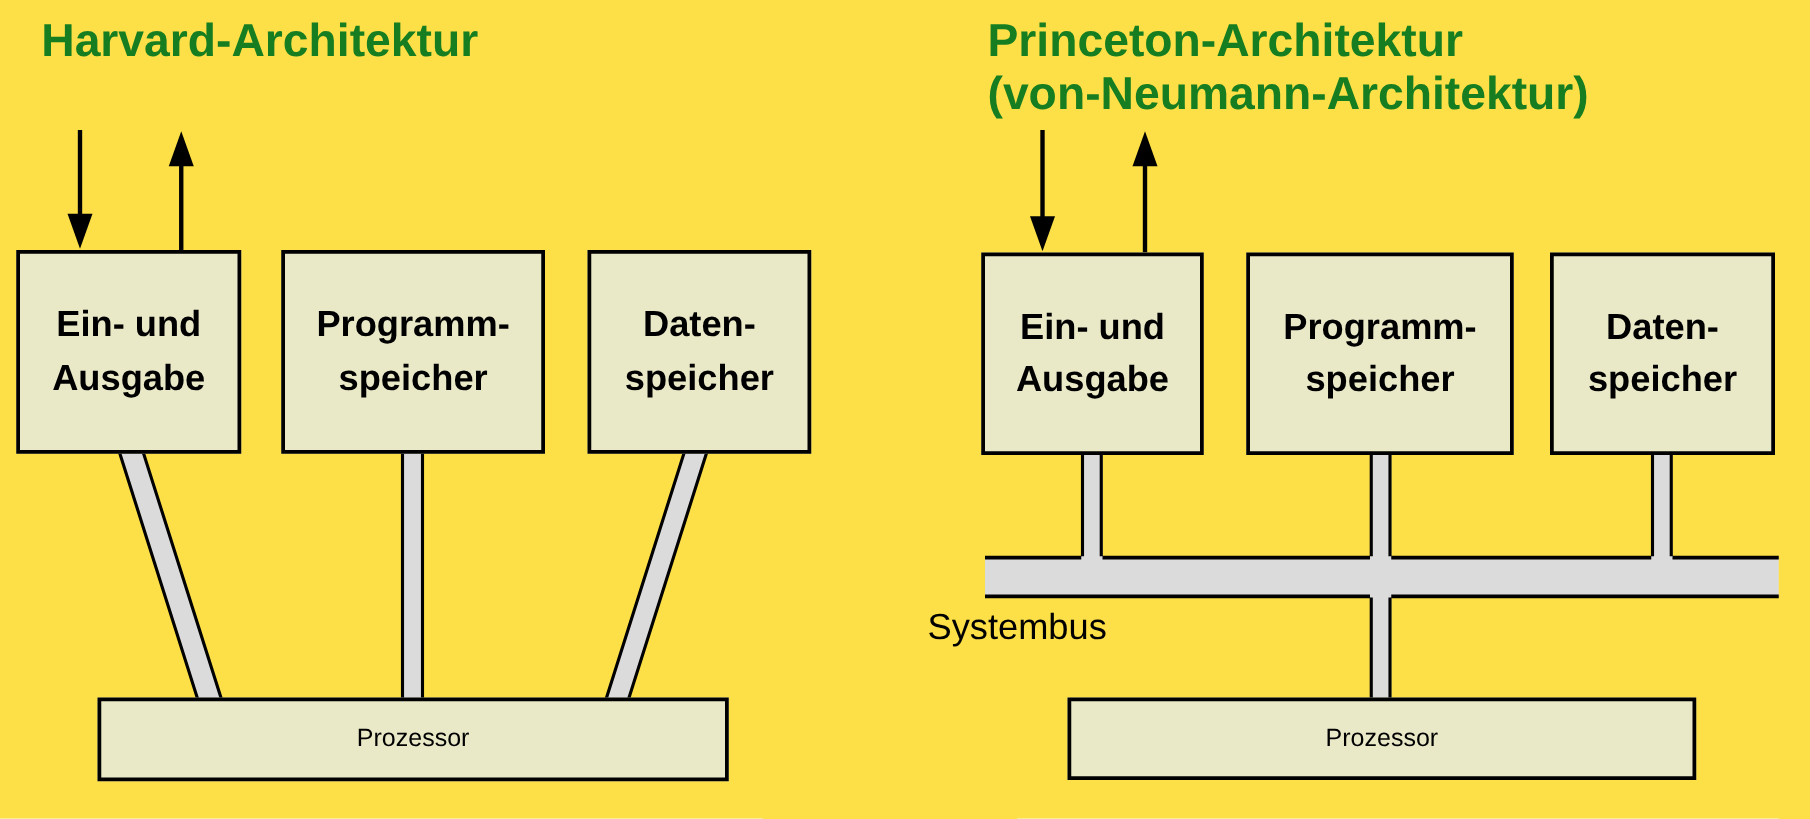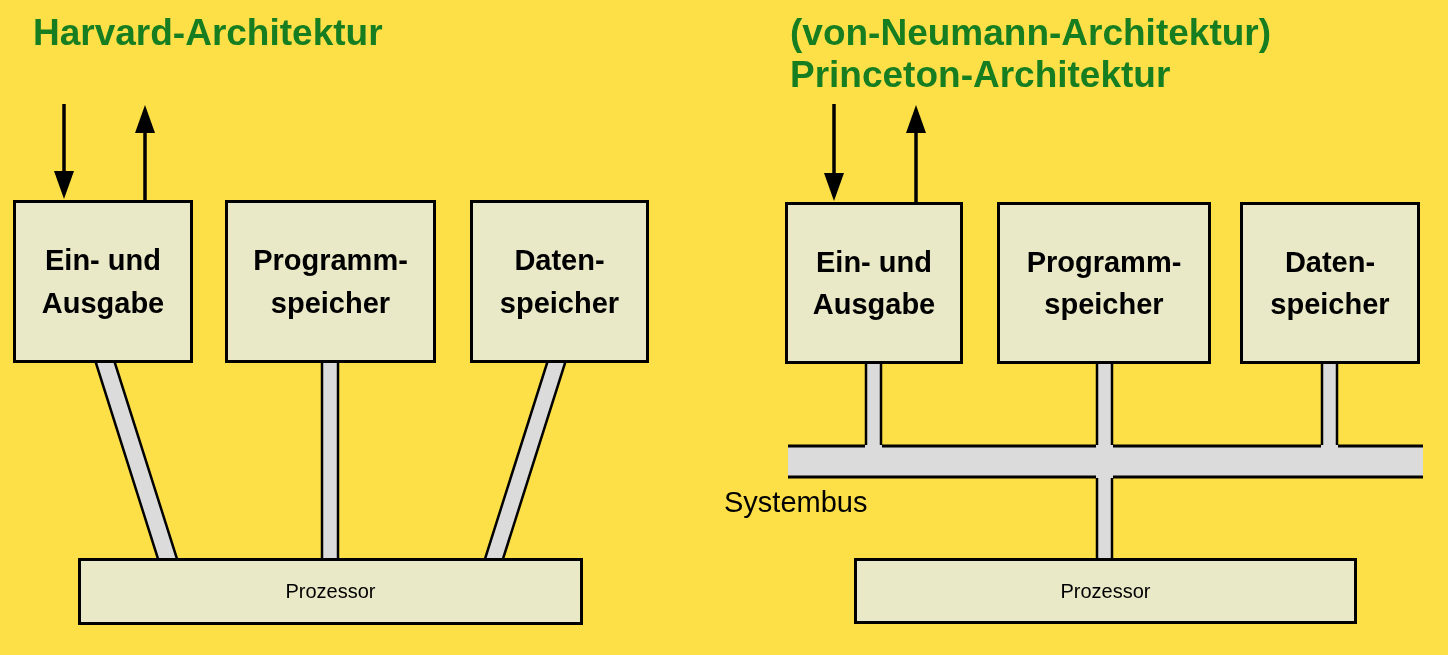--- a/index.html
+++ b/index.html
@@ -97,22 +97,22 @@
     </g>
     <g>
       <polygon points="906,133 926,133 916,105" fill="#000000"></polygon>
       <line x1="916" y1="131" x2="916" y2="202" stroke="#000000" stroke-width="3.5"></line>
     </g>
   </svg>
 
   <div class="title" style="left:33px; top:12px;">Harvard-Architektur</div>
 
   <div class="title" style="left:790px; top:12px;">
+    <div>Princeton-Architektur</div>
     <div>(von-Neumann-Architektur)</div>
-    <div>Princeton-Architektur</div>
   </div>
 
   <div class="box" style="left:13px; top:200px; width:180px; height:163px;">
     <div>Ein- und</div>
     <div>Ausgabe</div>
   </div>
 
   <div class="box" style="left:225px; top:200px; width:211px; height:163px;">
     <div>Programm-</div>
     <div>speicher</div>
@@ -135,19 +135,19 @@
   <div class="box" style="left:997px; top:202px; width:214px; height:162px;">
     <div>Programm-</div>
     <div>speicher</div>
   </div>
 
   <div class="box" style="left:1240px; top:202px; width:180px; height:162px;">
     <div>Daten-</div>
     <div>speicher</div>
   </div>
 
-  <div class="buslabel" style="left:724px; top:486px;">Systembus</div>
+  <div class="buslabel" style="left:742px; top:486px;">Systembus</div>
 
   <div class="proc" style="left:854px; top:558px; width:503px; height:66px;">
     <span>Prozessor</span>
   </div>
 
 </div>
 
 </body></html>

